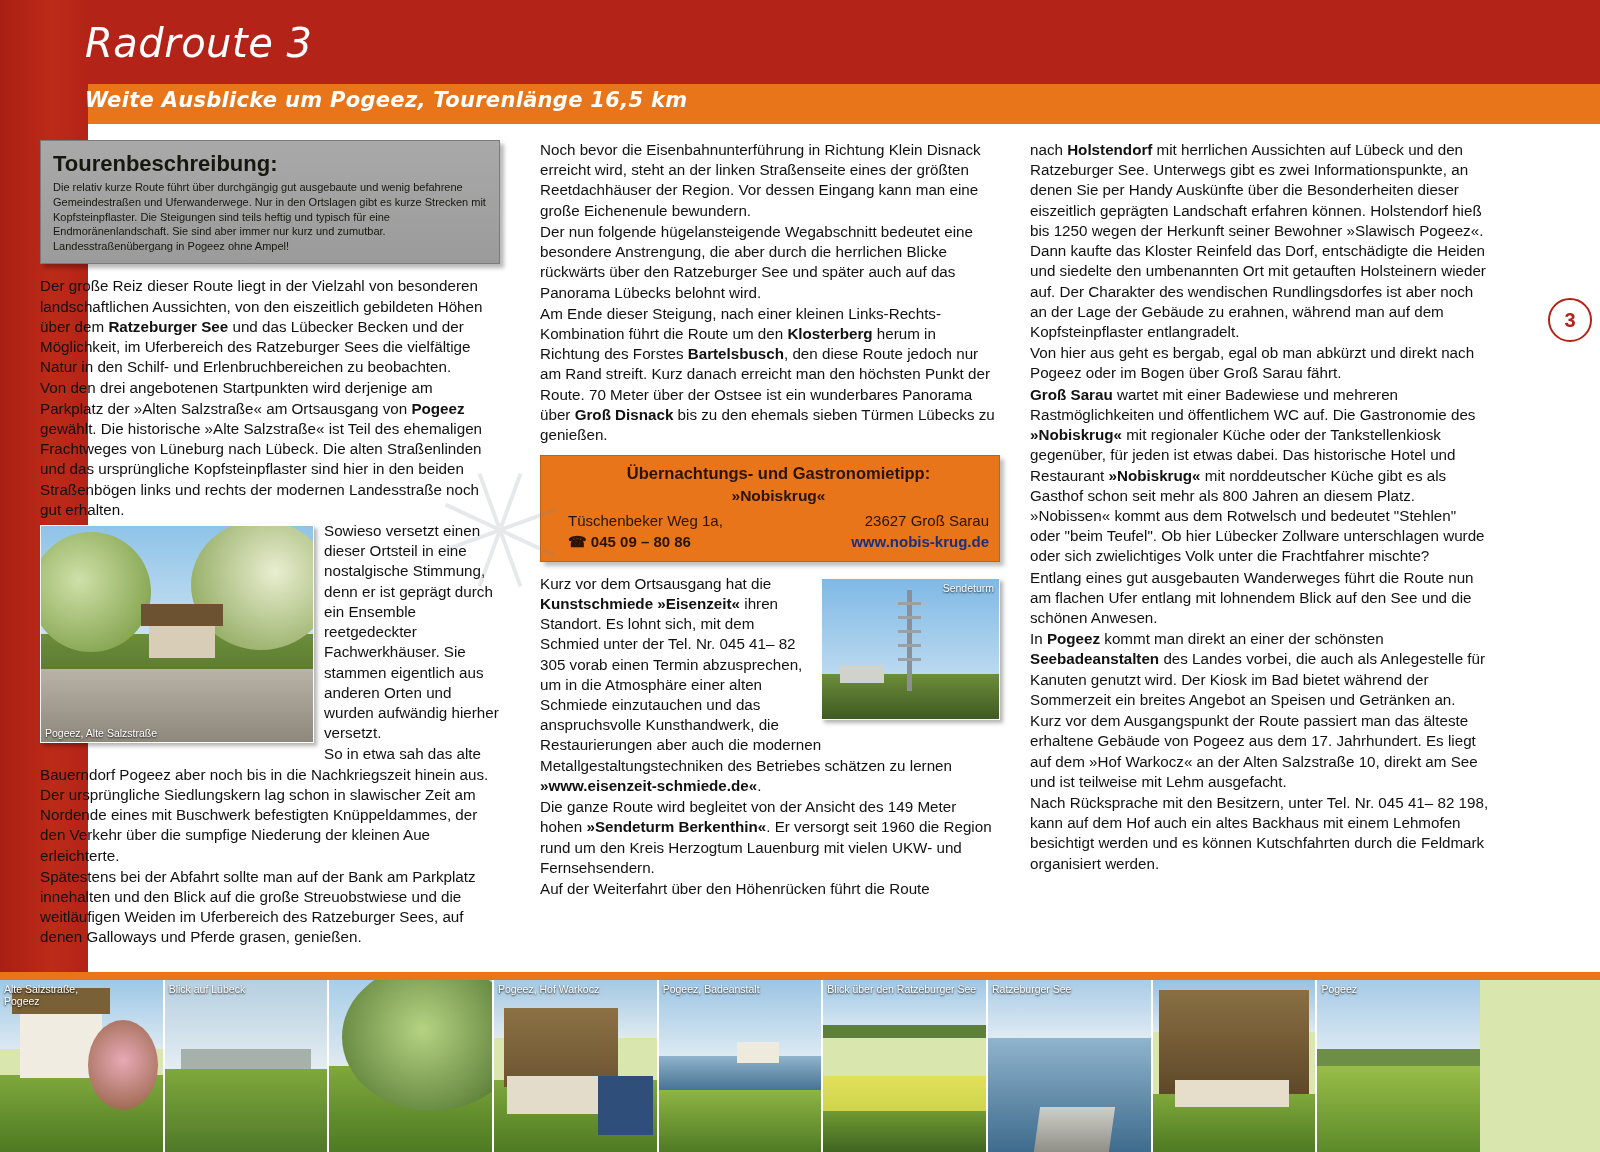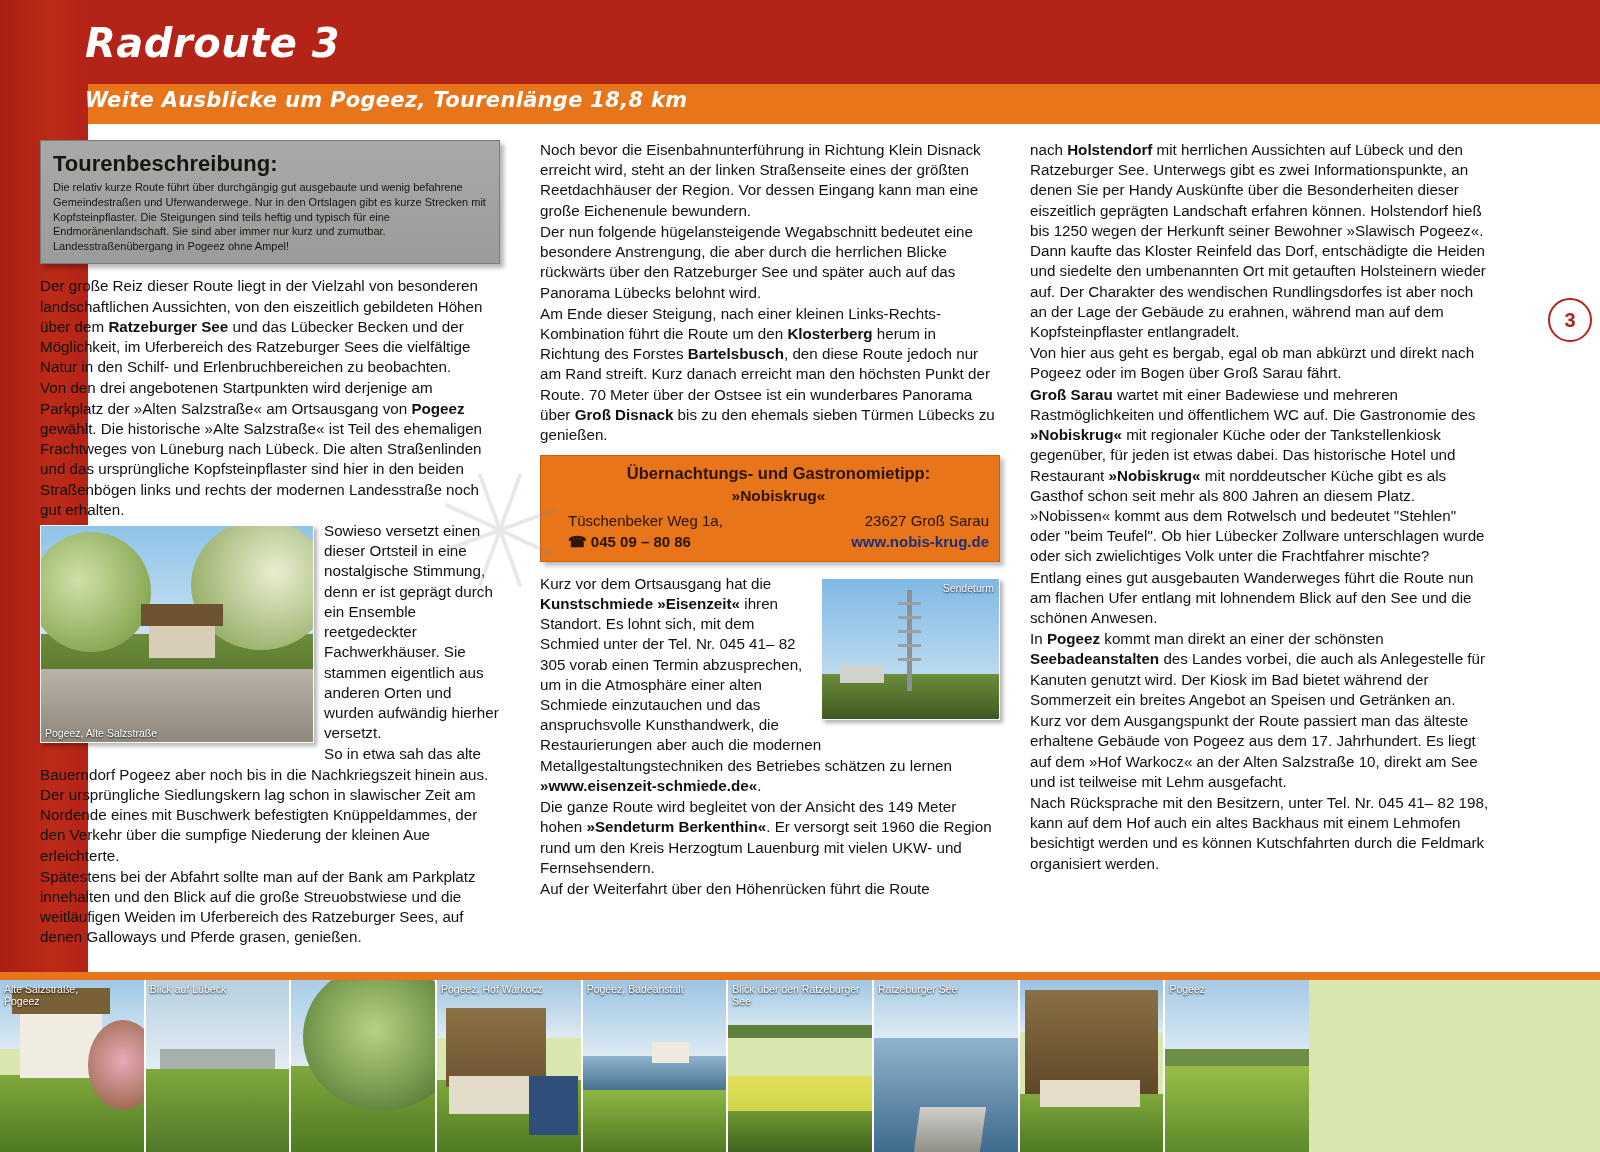--- a/index.html
+++ b/index.html
@@ -24,21 +24,21 @@
     position:absolute;left:88px;top:0;width:1512px;height:84px;
     background:#b32317;
   }
   .header-orange{
     position:absolute;left:88px;top:84px;width:1512px;height:40px;
     background:#e8751a;
   }
   .title{
     position:absolute;left:85px;top:20px;
     font-family:"DejaVu Sans",sans-serif;
-    font-style:italic;font-weight:bold;
+    font-style:italic;font-weight:normal;
     font-size:40px;color:#ffffff;letter-spacing:0.5px;
   }
   .subtitle{
     position:absolute;left:85px;top:88px;
     font-family:"DejaVu Sans",sans-serif;
     font-style:italic;font-weight:bold;
     font-size:21px;color:#ffffff;letter-spacing:0.3px;
   }
   
   .page-badge{
@@ -143,21 +143,21 @@
     background:linear-gradient(180deg,#7fa8c4,#4d7f9e);}
   
   .strip{
     position:absolute;left:0;bottom:0;width:1600px;height:180px;
     background:#d9e6ad;
   }
   .strip-band{
     position:absolute;left:0;top:0;width:1600px;height:8px;background:#e8751a;
   }
   .strip-inner{
-    position:absolute;left:0;top:8px;width:1309px;height:172px;
+    position:absolute;left:0;top:8px;width:1480px;height:172px;
     display:flex;
   }
   .sp{position:relative;flex:1 1 0;height:172px;border-right:2px solid #fff;overflow:hidden;}
   .sp:last-child{border-right:none;}
   .sp .capb{
     position:absolute;left:4px;top:3px;color:#fff;font-size:10.5px;line-height:1.15;
     text-shadow:0 1px 2px rgba(0,0,0,0.95);white-space:pre-line;z-index:5;
   }
   .grass{position:absolute;left:0;bottom:0;right:0;height:45%;
      background:linear-gradient(180deg,#7fa83c,#4e7a22);}
@@ -176,21 +176,21 @@
 </head>
 <body>
 
 <div class="spine">
   <div class="spine-inner"></div>
 </div>
 
 <div class="header-red"></div>
 <div class="header-orange"></div>
 <div class="title">Radroute 3</div>
-<div class="subtitle">Weite Ausblicke um Pogeez, Tourenlänge 18,8 km</div>
+<div class="subtitle">Weite Ausblicke um Pogeez, Tourenlänge 16,5 km</div>
 
 <div class="page-badge">3</div>
 
 <div class="content">
 
   <div class="col col1">
     <div class="tourbox">
       <h3>Tourenbeschreibung:</h3>
       <p>Die relativ kurze Route führt über durchgängig gut ausgebaute und wenig befahrene Gemeindestraßen und Uferwanderwege. Nur in den Ortslagen gibt es kurze Strecken mit Kopfsteinpflaster. Die Steigungen sind teils heftig und typisch für eine Endmoränenlandschaft. Sie sind aber immer nur kurz und zumutbar. Landesstraßenübergang in Pogeez ohne Ampel!</p>
     </div>

